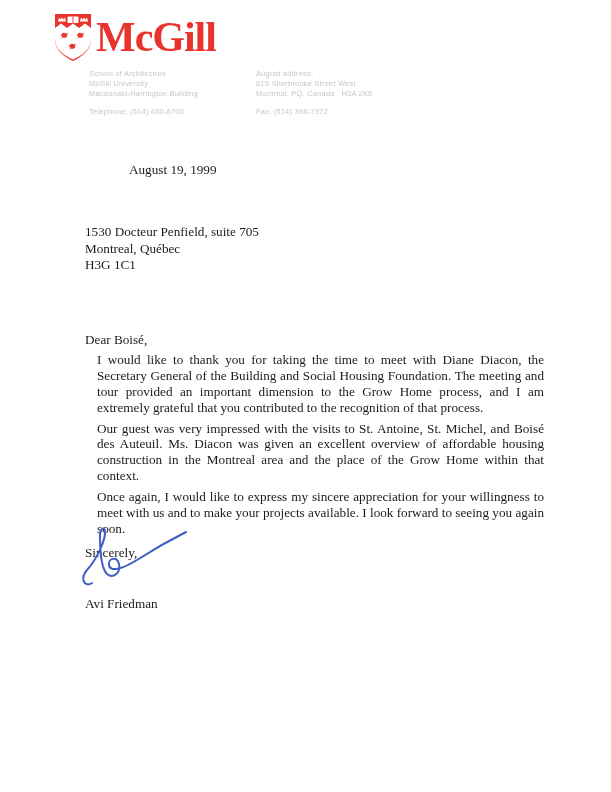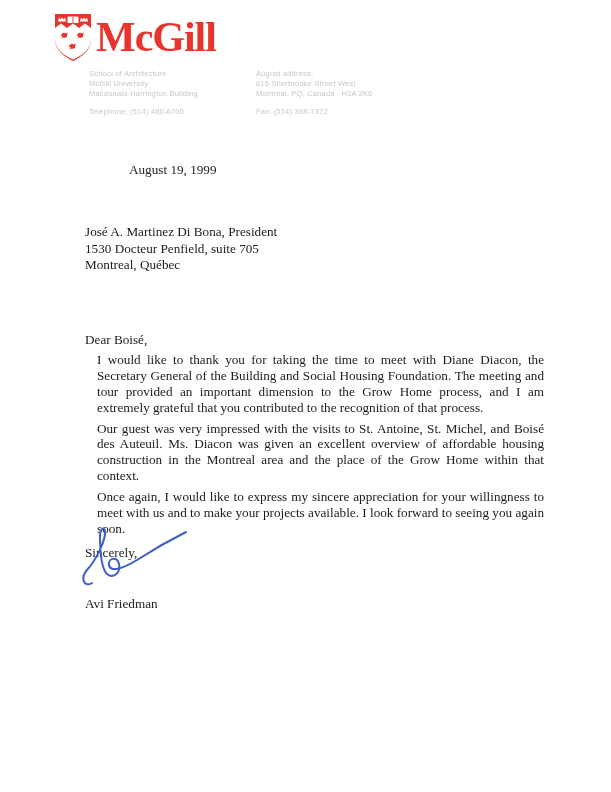--- a/index.html
+++ b/index.html
@@ -127,23 +127,23 @@
   <div class="lh-col lh-right">
     <div>August address:</div>
     <div>815 Sherbrooke Street West</div>
     <div>Montreal, PQ, Canada&nbsp;&nbsp;&nbsp;H3A 2K6</div>
     <div class="lh-gapline">Fax: (514) 398-7372</div>
   </div>
 
   <div class="date-line">August 19, 1999</div>
 
   <div class="recipient">
-    <div>José A. Martinez Di Bona, President</div>
     <div>1530 Docteur Penfield, suite 705</div>
     <div>Montreal, Québec</div>
+    <div>H3G 1C1</div>
   </div>
 
   <div class="letter-body">
     <p class="salutation">Dear Boisé,</p>
     <p class="para">I would like to thank you for taking the time to meet with Diane Diacon, the Secretary General of the Building and Social Housing Foundation.  The meeting and tour provided an important dimension to the Grow Home process, and I am extremely grateful that you contributed to the recognition of that process.</p>
     <p class="para">Our guest was very impressed with the visits to St. Antoine, St. Michel, and Boisé des Auteuil.  Ms. Diacon was given an excellent overview of affordable housing construction in the Montreal area and the place of the Grow Home within that context.</p>
     <p class="para">Once again, I would like to express my sincere appreciation for your willingness to meet with us and to make your projects available.  I look forward to seeing you again soon.</p>
     <p class="closing">Sincerely,</p>
   </div>
 

